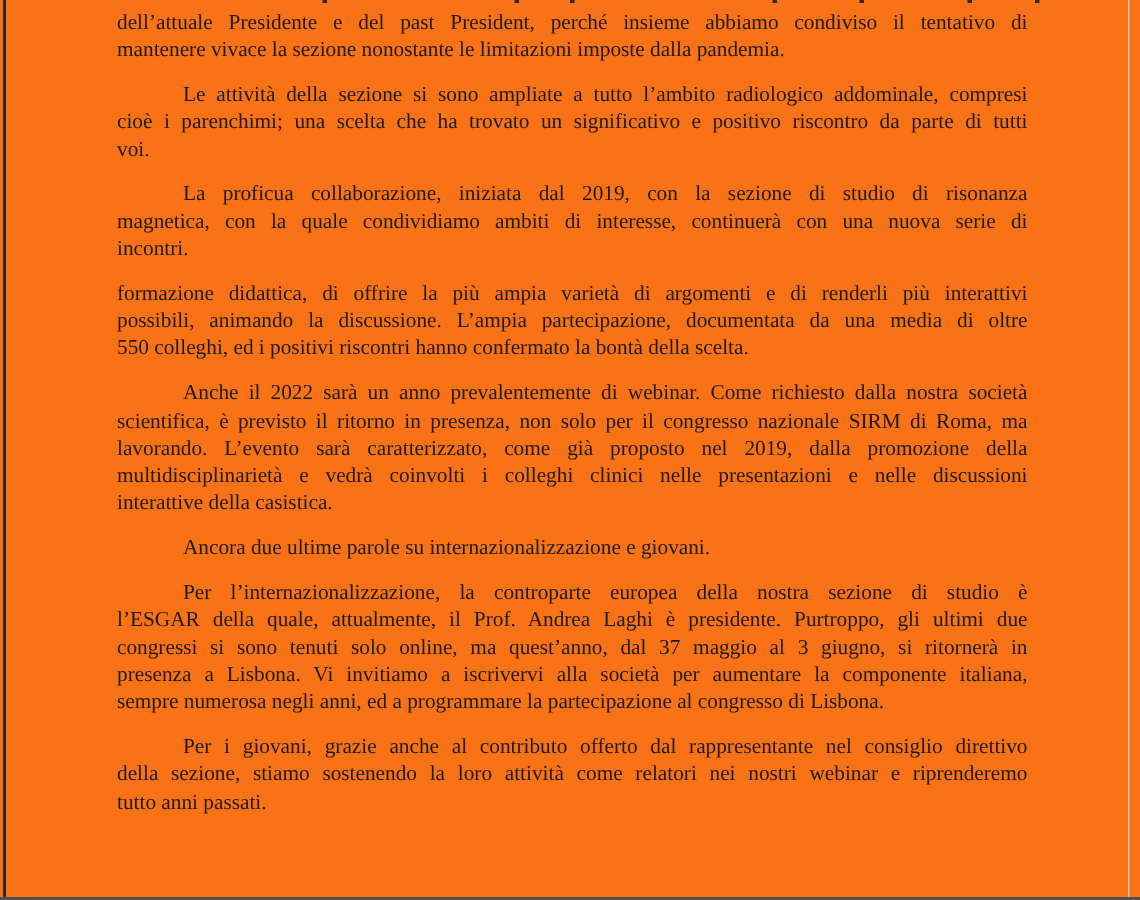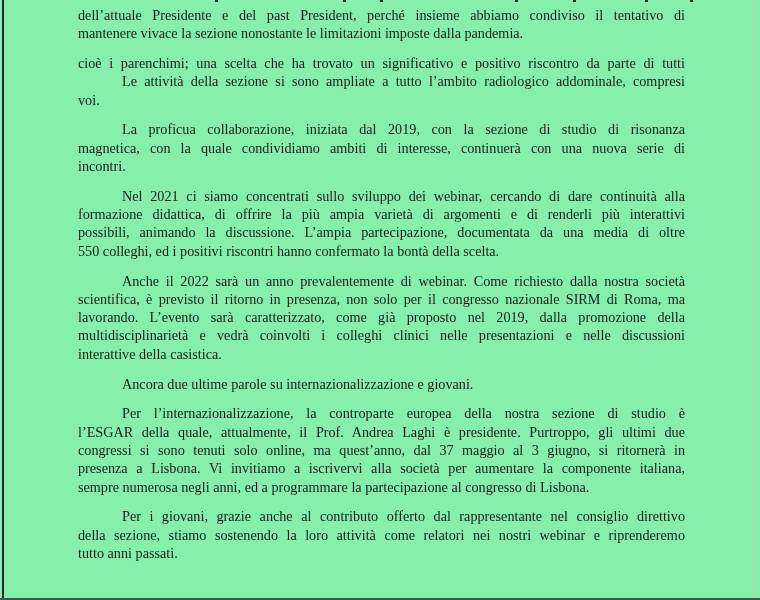--- a/index.html
+++ b/index.html
@@ -8,21 +8,21 @@
     width: 760px;
     height: 600px;
     overflow: hidden;
     background: #fdfdfd;
     font-family: "Liberation Serif", serif;
   }
   .viewport {
     position: relative;
     width: 760px;
     height: 600px;
-    background: #86efac;
+    background: #f97316;
   }
   .edge-left {
     position: absolute;
     left: 2px; top: 0;
     width: 2px; height: 600px;
     background: #262626;
   }
   .edge-right {
     position: absolute;
     left: 752px; top: 0;
@@ -80,33 +80,32 @@
   <div class="remnant" style="left:690px"></div>
 
   <div class="page-text">
 
     <div class="para">
       <div class="ln first">dell’attuale Presidente e del past President, perché insieme abbiamo condiviso il tentativo di</div>
       <div class="ln last">mantenere vivace la sezione nonostante le limitazioni imposte dalla pandemia.</div>
     </div>
 
     <div class="para">
+      <div class="ln first indent">Le attività della sezione si sono ampliate a tutto l’ambito radiologico addominale, compresi</div>
       <div class="ln">cioè i parenchimi; una scelta che ha trovato un significativo e positivo riscontro da parte di tutti</div>
-      <div class="ln first indent">Le attività della sezione si sono ampliate a tutto l’ambito radiologico addominale, compresi</div>
       <div class="ln last">voi.</div>
     </div>
 
     <div class="para">
       <div class="ln first indent">La proficua collaborazione, iniziata dal 2019, con la sezione di studio di risonanza</div>
       <div class="ln">magnetica, con la quale condividiamo ambiti di interesse, continuerà con una nuova serie di</div>
       <div class="ln last">incontri.</div>
     </div>
 
     <div class="para">
-      <div class="ln first indent">Nel 2021 ci siamo concentrati sullo sviluppo dei webinar, cercando di dare continuità alla</div>
       <div class="ln">formazione didattica, di offrire la più ampia varietà di argomenti e di renderli più interattivi</div>
       <div class="ln">possibili, animando la discussione. L’ampia partecipazione, documentata da una media di oltre</div>
       <div class="ln last">550 colleghi, ed i positivi riscontri hanno confermato la bontà della scelta.</div>
     </div>
 
     <div class="para">
       <div class="ln first indent">Anche il 2022 sarà un anno prevalentemente di webinar. Come richiesto dalla nostra società</div>
       <div class="ln">scientifica, è previsto il ritorno in presenza, non solo per il congresso nazionale SIRM di Roma, ma</div>
       <div class="ln">lavorando. L’evento sarà caratterizzato, come già proposto nel 2019, dalla promozione della</div>
       <div class="ln">multidisciplinarietà e vedrà coinvolti i colleghi clinici nelle presentazioni e nelle discussioni</div>

